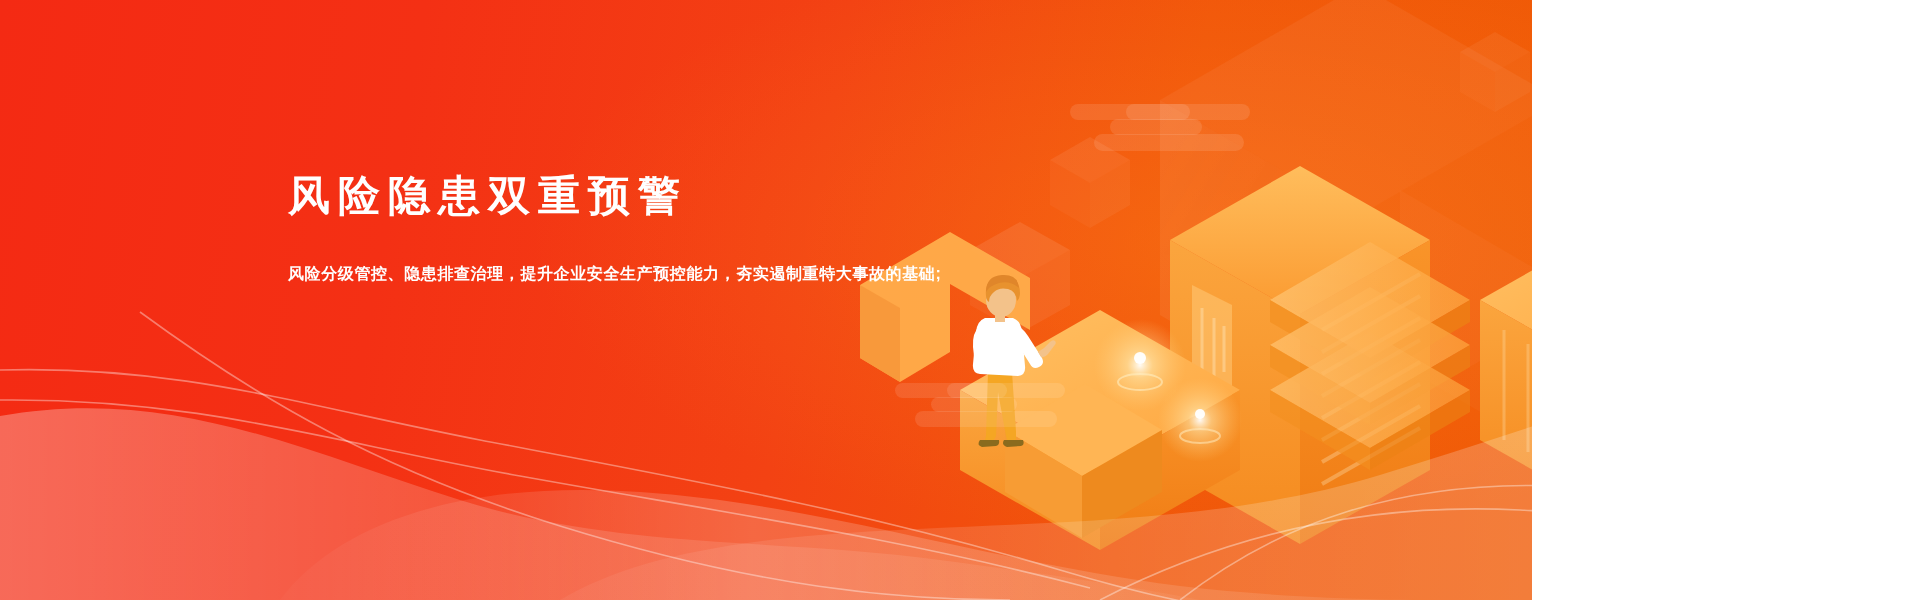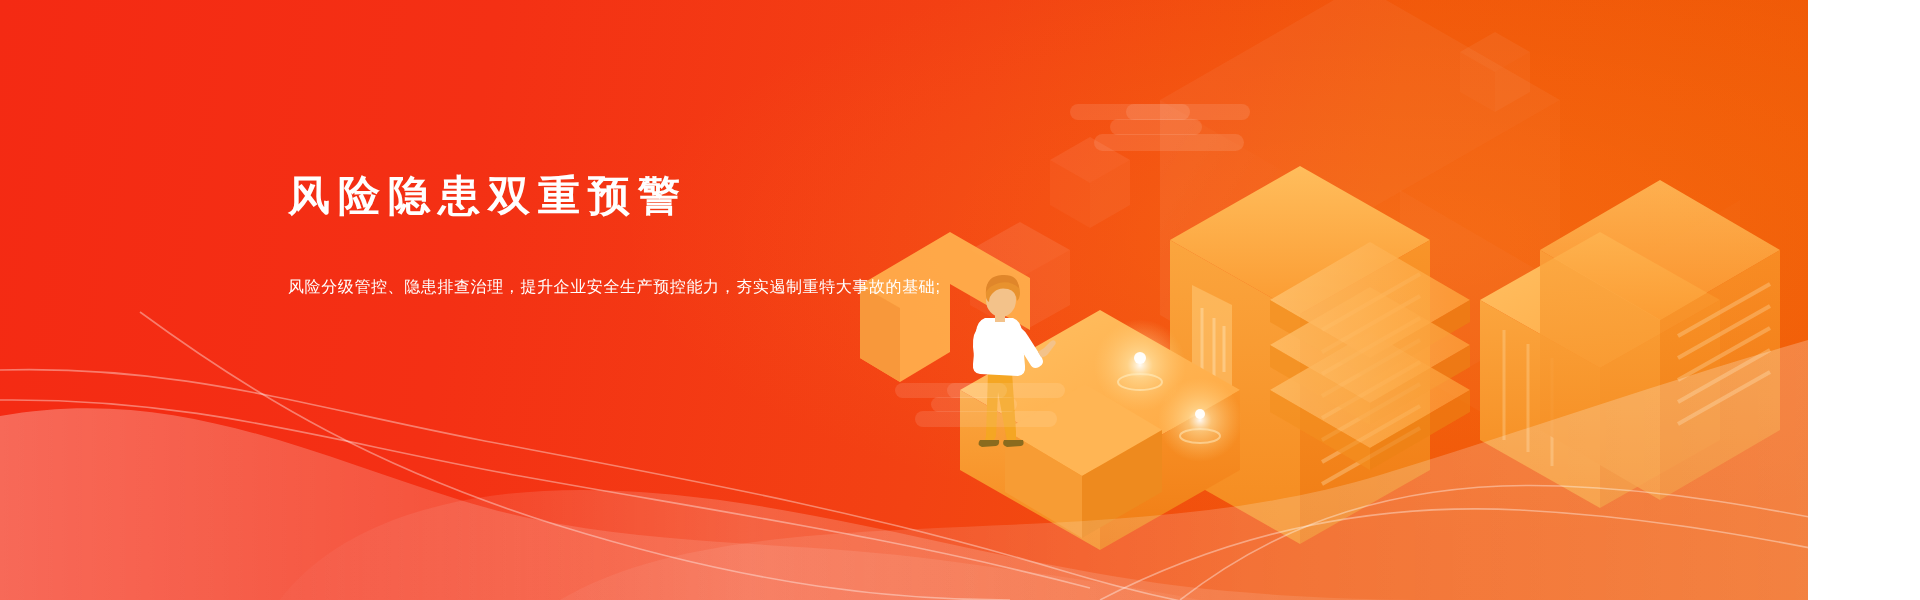--- a/index.html
+++ b/index.html
@@ -5,21 +5,21 @@
 <style>
   * { margin:0; padding:0; box-sizing:border-box; }
   html, body {
     width:1920px; height:600px;
     overflow:hidden;
     font-family:"Liberation Sans","DejaVu Sans",sans-serif;
   }
 
   .banner {
     position:relative;
-    width:1808px; height:600px;
+    width:1532px; height:600px;
     overflow:hidden;
     background:linear-gradient(100deg,#F42A13 0%,#F43014 26%,#F34213 52%,#F1560A 74%,#F05B06 100%);
   }
 
   
   .sheen {
     position:absolute; inset:0;
     background:radial-gradient(ellipse 70% 80% at 78% 40%,rgba(255,140,30,.30) 0%,rgba(255,140,30,0) 62%);
     pointer-events:none;
   }
@@ -36,26 +36,26 @@
   .headline {
     font-size:42px;
     font-weight:700;
     letter-spacing:8px;
     color:#ffffff;
     line-height:1.25;
     white-space:nowrap;
   }
 
   .sub {
-    margin-top:48px;
+    margin-top:35px;
     font-size:16px;
     line-height:32px;
     color:#ffffff;
     letter-spacing:.6px;
-    font-weight:400;
+    font-weight:700;
     white-space:nowrap;
   }
   .sub-line { display:block; }
 
   
   .cloud { position:absolute; }
   .cloud span {
     display:block; position:absolute;
     background:rgba(255,255,255,.11);
     border-radius:999px;

